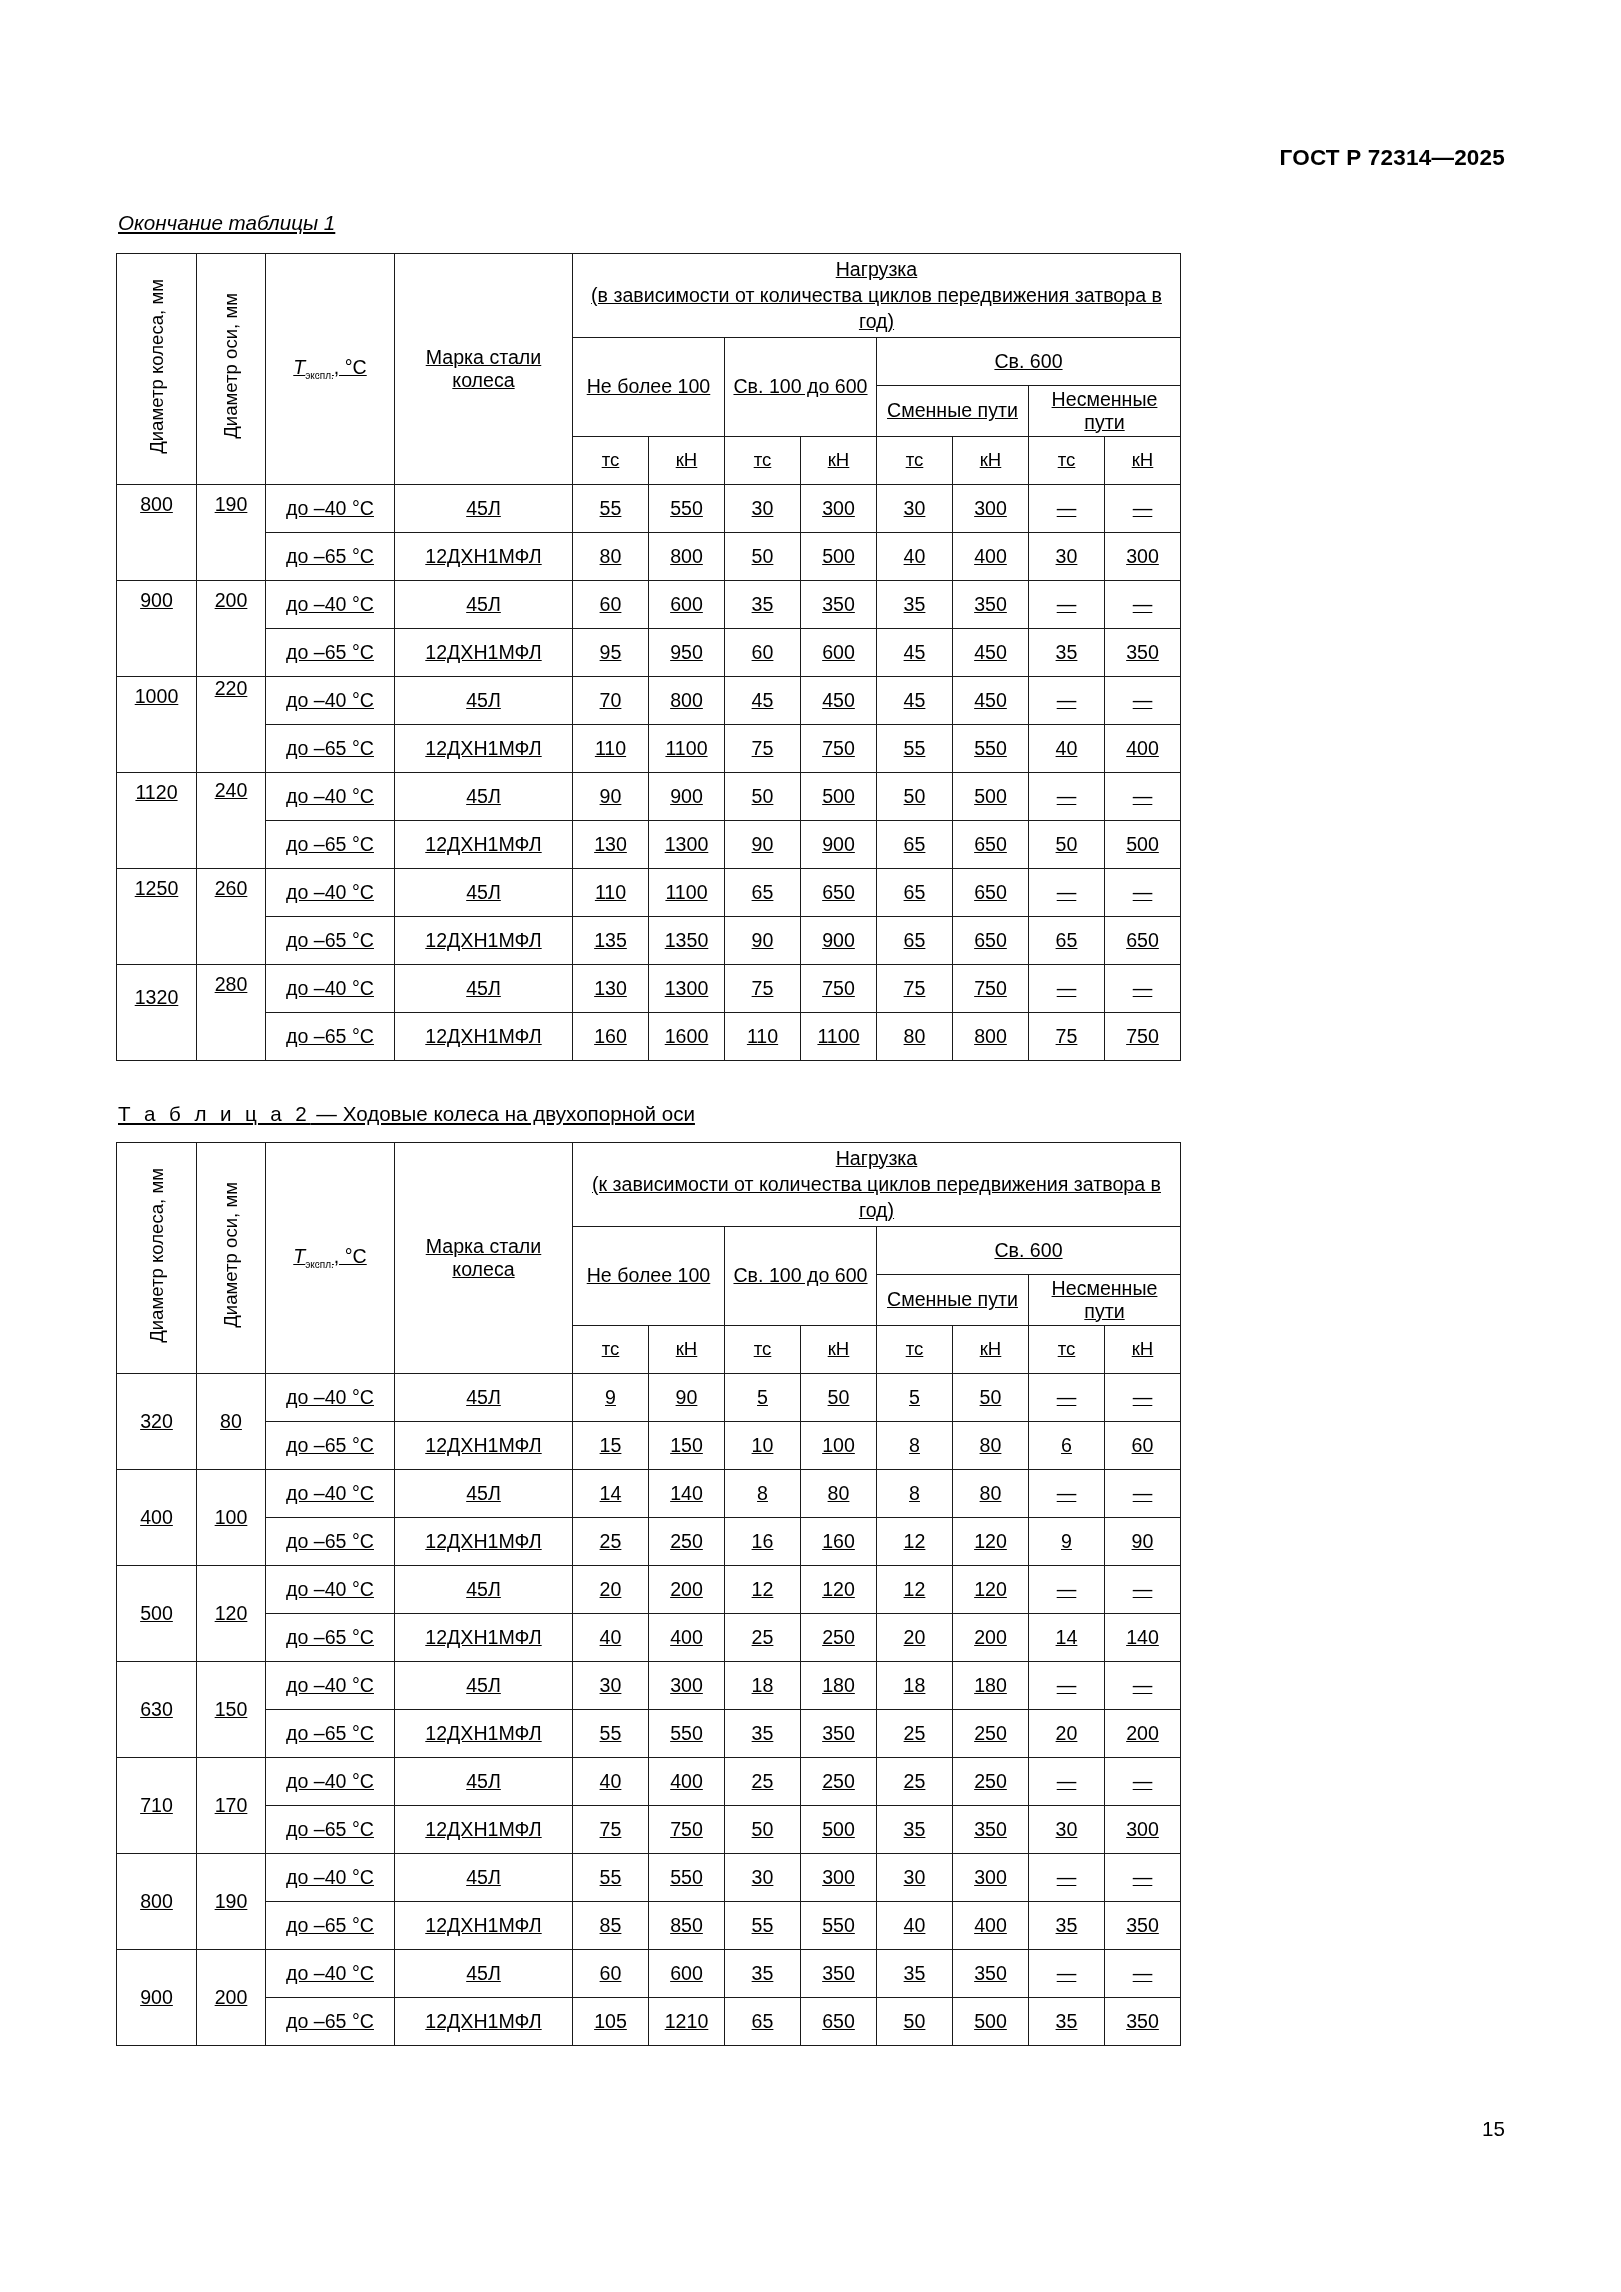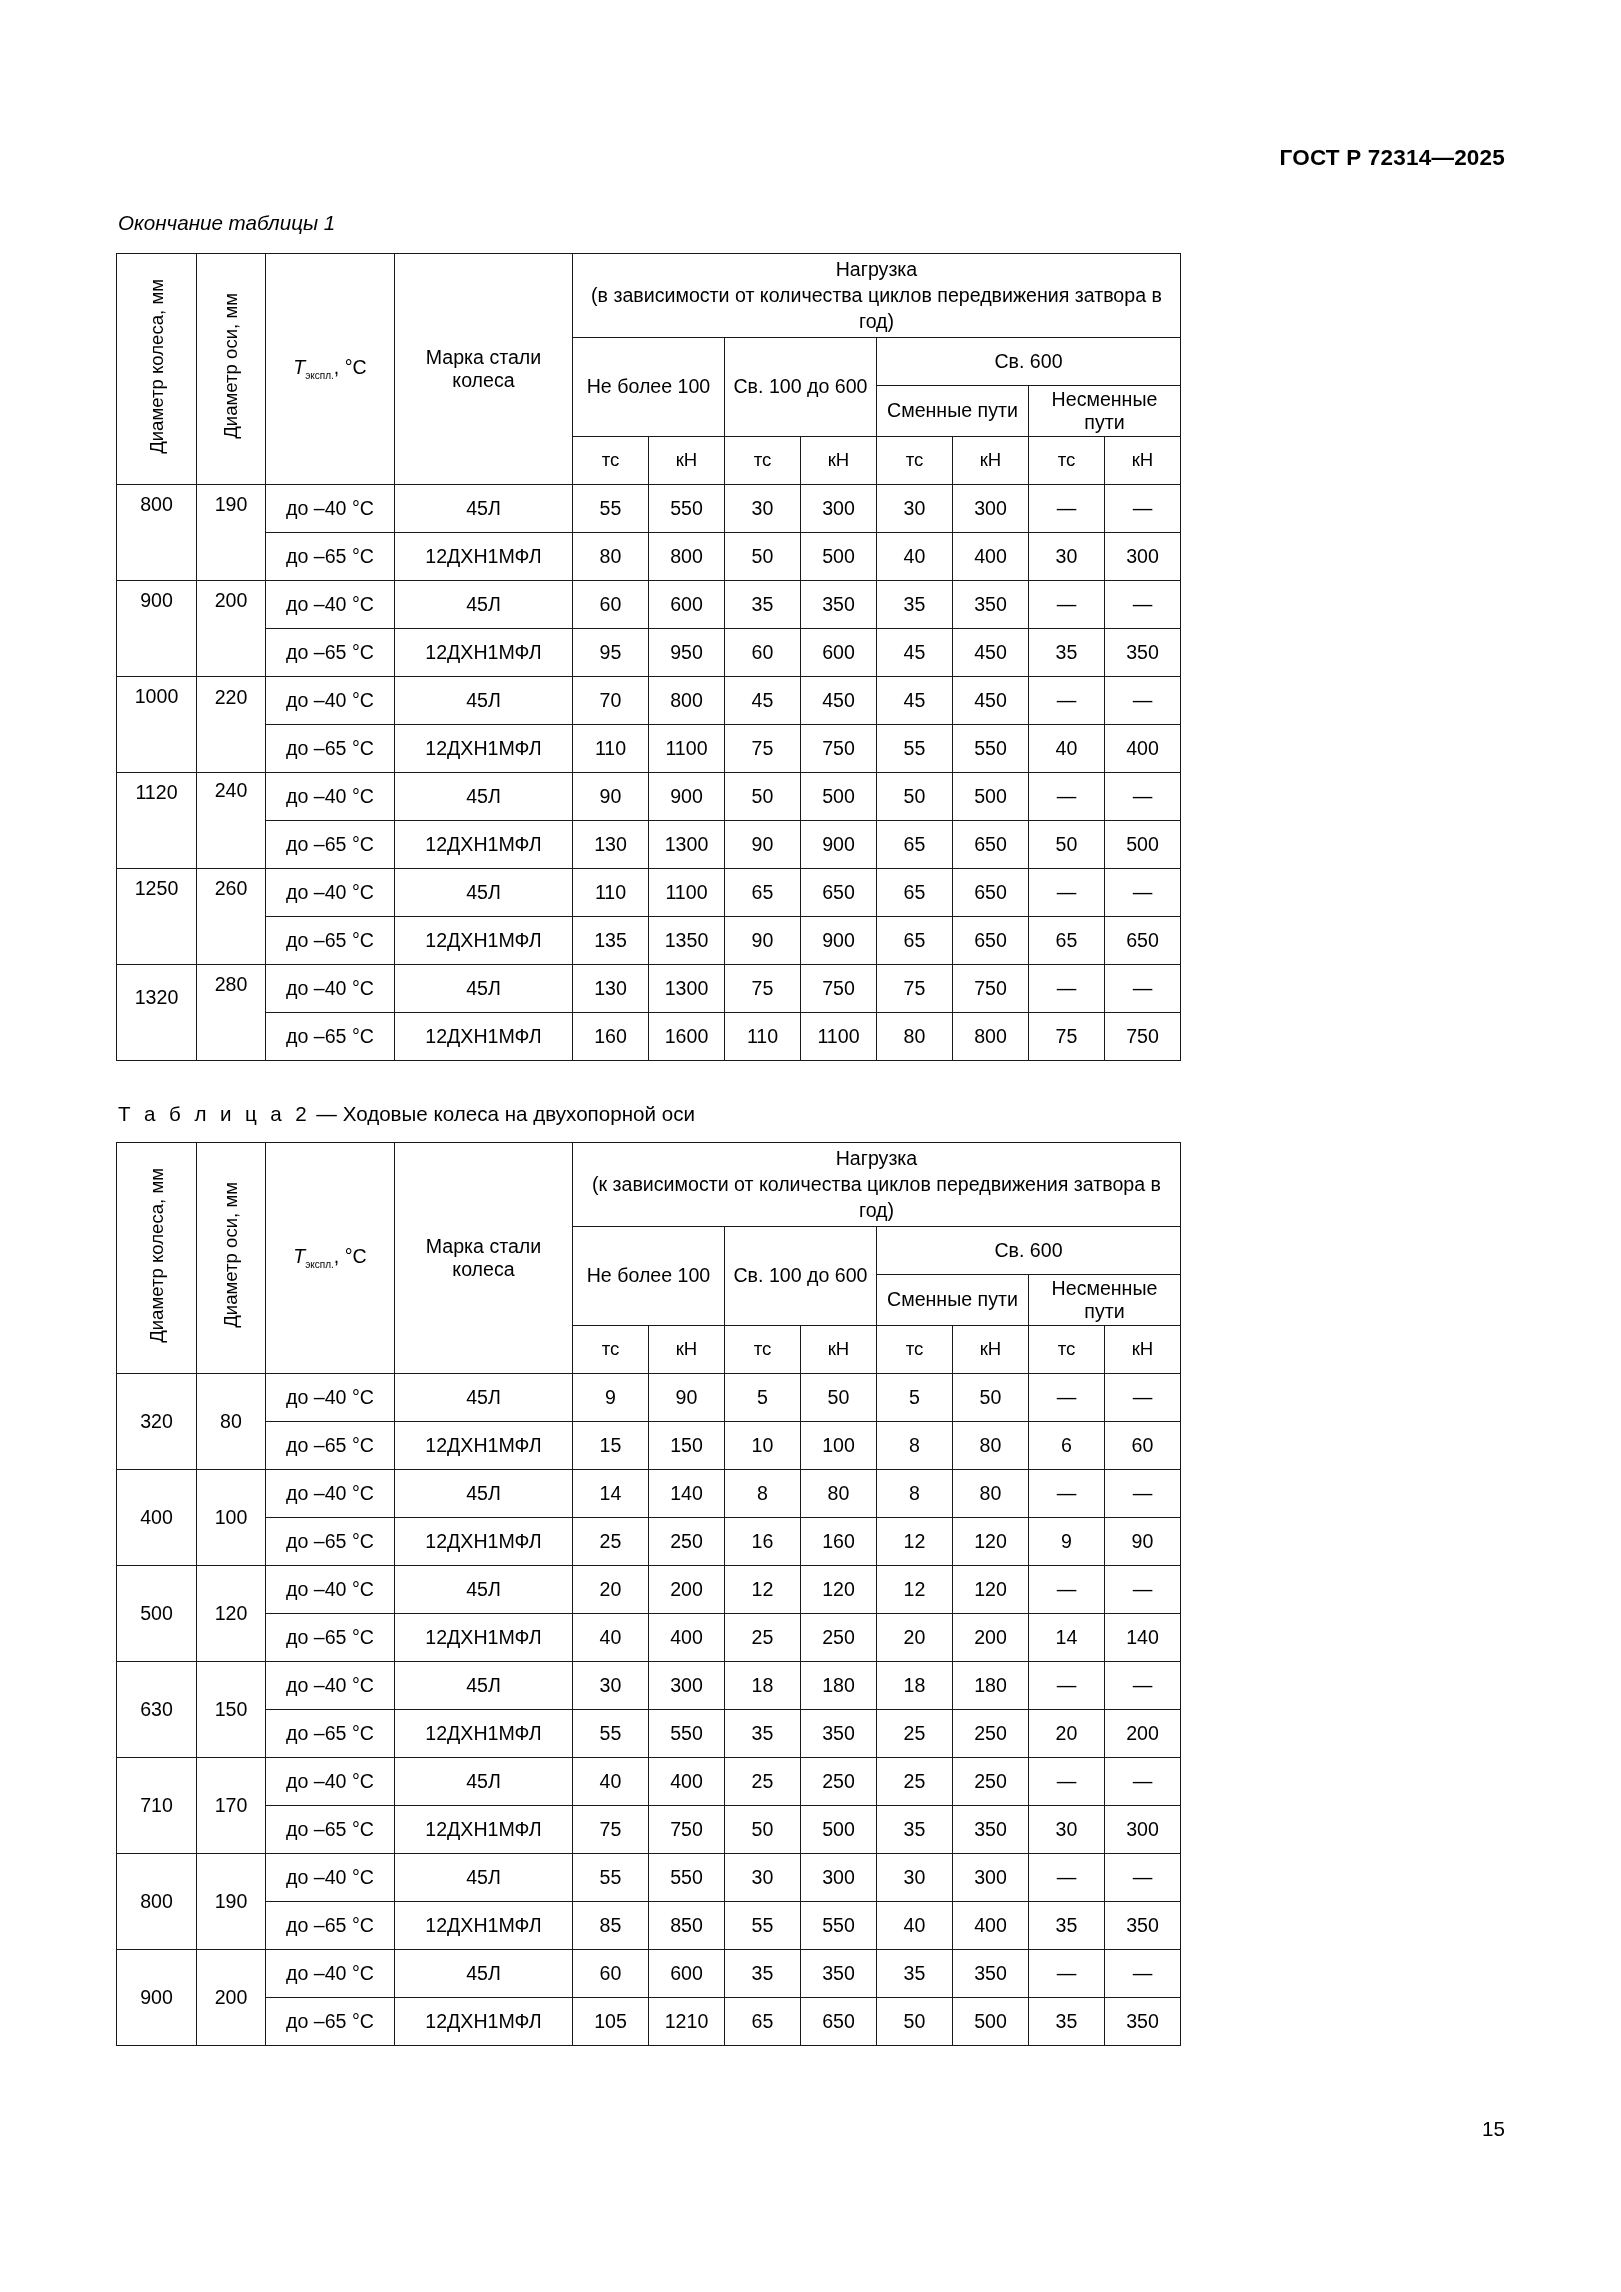--- a/index.html
+++ b/index.html
@@ -27,20 +27,21 @@
     right: 116px;
     font-size: 22.5px;
     font-weight: bold;
     letter-spacing: 0.2px;
   }
   .content {
     position: absolute;
     left: 116px;
     top: 211px;
     width: 1392px;
+    text-decoration: underline;
   }
   .caption {
     font-size: 20.6px;
     font-style: italic;
     margin: 0 0 17.6px 2px;
   }
   .caption2 {
     font-size: 20.6px;
     margin: 41px 0 15.7px 2px;
     font-style: normal;
@@ -200,21 +201,21 @@
             <td>950</td>
             <td>60</td>
             <td>600</td>
             <td>45</td>
             <td>450</td>
             <td>35</td>
             <td>350</td>
           </tr>
           <tr>
             <td rowspan="2" style="vertical-align: top; padding-top: 7.8px;">1000</td>
-            <td rowspan="2" style="vertical-align: top; padding-top: 9px;">220</td>
+            <td rowspan="2" style="vertical-align: top; padding-top: 0;">220</td>
             <td>до –40 °C</td>
             <td>45Л</td>
             <td>70</td>
             <td>800</td>
             <td>45</td>
             <td>450</td>
             <td>45</td>
             <td>450</td>
             <td>—</td>
             <td>—</td>

